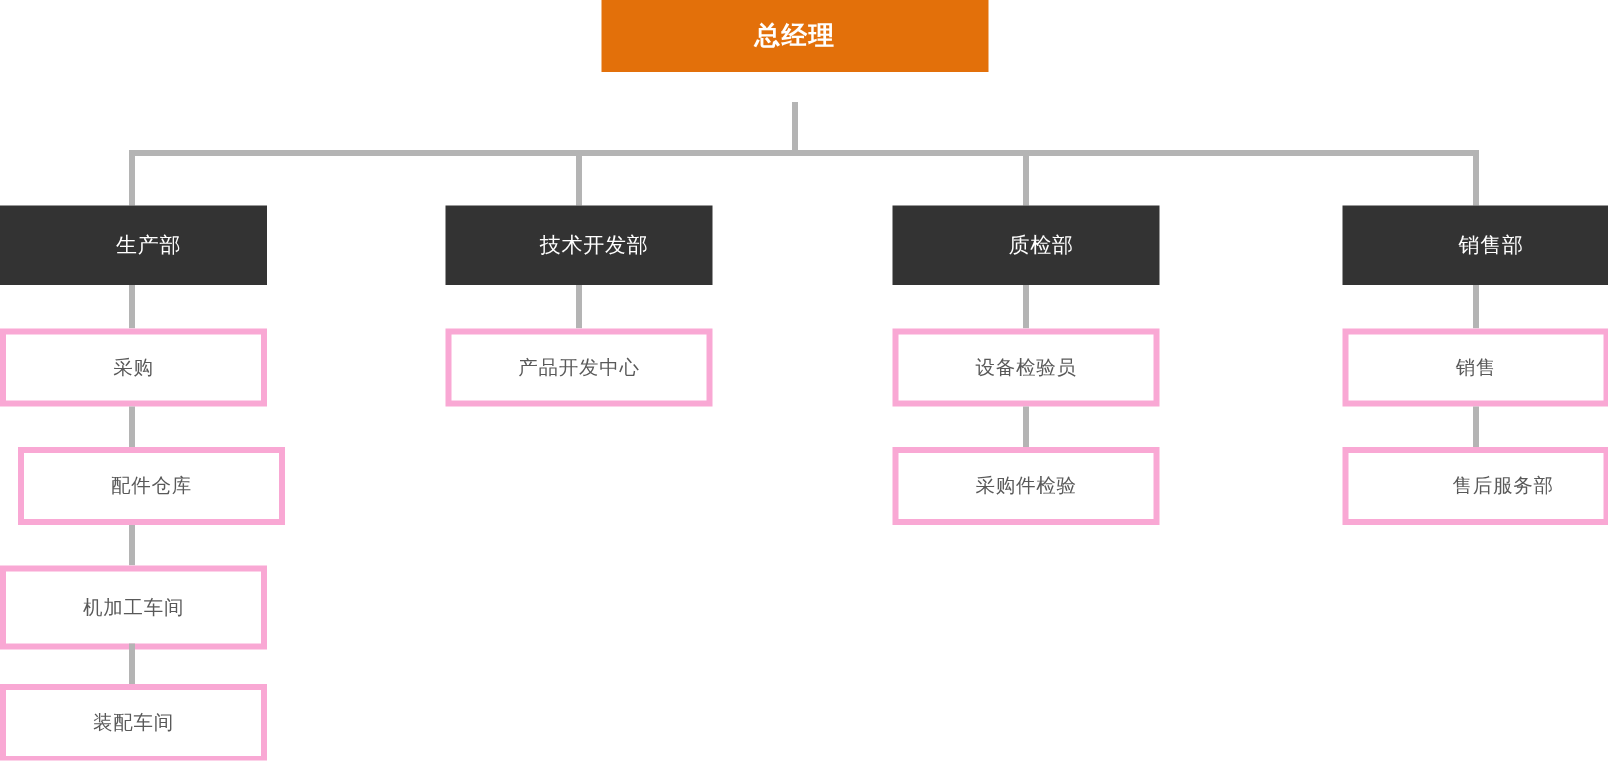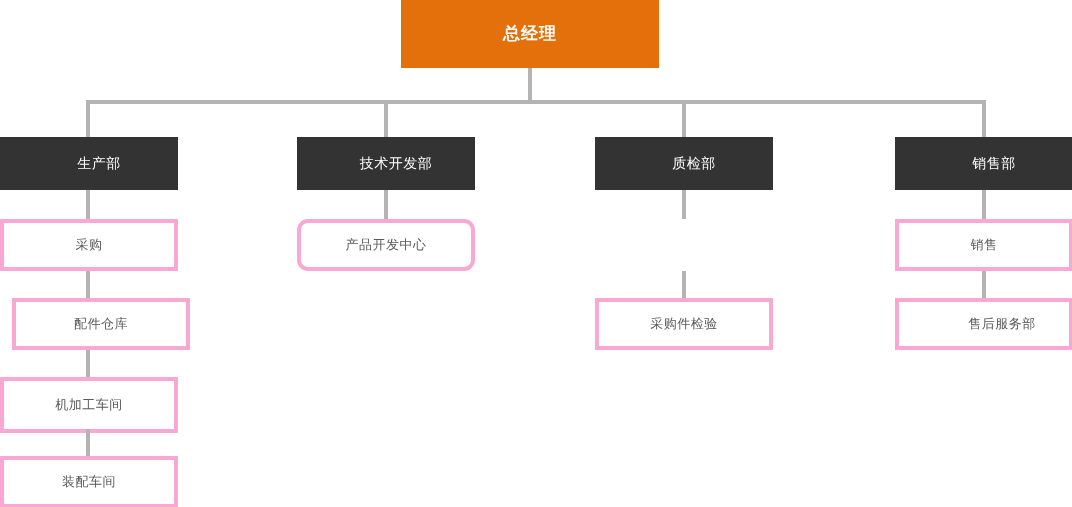--- a/index.html
+++ b/index.html
@@ -64,21 +64,21 @@
     font-size: 13px;
     font-weight: normal;
     letter-spacing: 0.5px;
   }
 </style>
 </head>
 <body>
 
 <div id="chart-canvas">
 
-  <div class="node node-root" style="left:401px; top:0px; width:258px; height:68px;">
+  <div class="node node-root" style="left:401px; top:0px; width:258px; height:48px;">
     <span>总经理</span>
   </div>
 
   <div class="conn conn-v" style="left:528px; top:68px; width:4px; height:32px;"></div>
   <div class="conn conn-h" style="left:86px; top:100px; width:900px; height:4px;"></div>
 
   <div class="conn conn-v" style="left:86px; top:100px; height:37px;"></div>
   <div class="conn conn-v" style="left:384px; top:100px; height:37px;"></div>
   <div class="conn conn-v" style="left:682px; top:100px; height:37px;"></div>
   <div class="conn conn-v" style="left:982px; top:100px; height:37px;"></div>
@@ -105,29 +105,32 @@
   <div class="conn conn-v" style="left:86px; top:429px; height:27px;"></div>
   <div class="node node-sub" style="left:0px; top:456px; width:178px; height:52px;">
     <span>装配车间</span>
   </div>
 
   <div class="node node-dept" style="left:297px; top:137px; width:178px; height:53px;">
     <span>技术开发部</span>
   </div>
 
   <div class="conn conn-v" style="left:384px; top:190px; height:29px;"></div>
-  <div class="node node-sub" style="left:297px; top:219px; width:178px; height:52px;border-radius:11px;">
+  <div class="node node-sub" style="left:297px; top:219px; width:178px; height:52px;">
     <span>产品开发中心</span>
   </div>
 
   <div class="node node-dept" style="left:595px; top:137px; width:178px; height:53px;text-align:right;">
     <span>质检部</span>
   </div>
 
   <div class="conn conn-v" style="left:682px; top:190px; height:29px;"></div>
+  <div class="node node-sub" style="left:595px; top:219px; width:178px; height:52px;">
+    <span>设备检验员</span>
+  </div>
 
   <div class="conn conn-v" style="left:682px; top:271px; height:27px;"></div>
   <div class="node node-sub" style="left:595px; top:298px; width:178px; height:52px;">
     <span>采购件检验</span>
   </div>
 
   <div class="node node-dept" style="left:895px; top:137px; width:178px; height:53px;">
     <span>销售部</span>
   </div>
 

